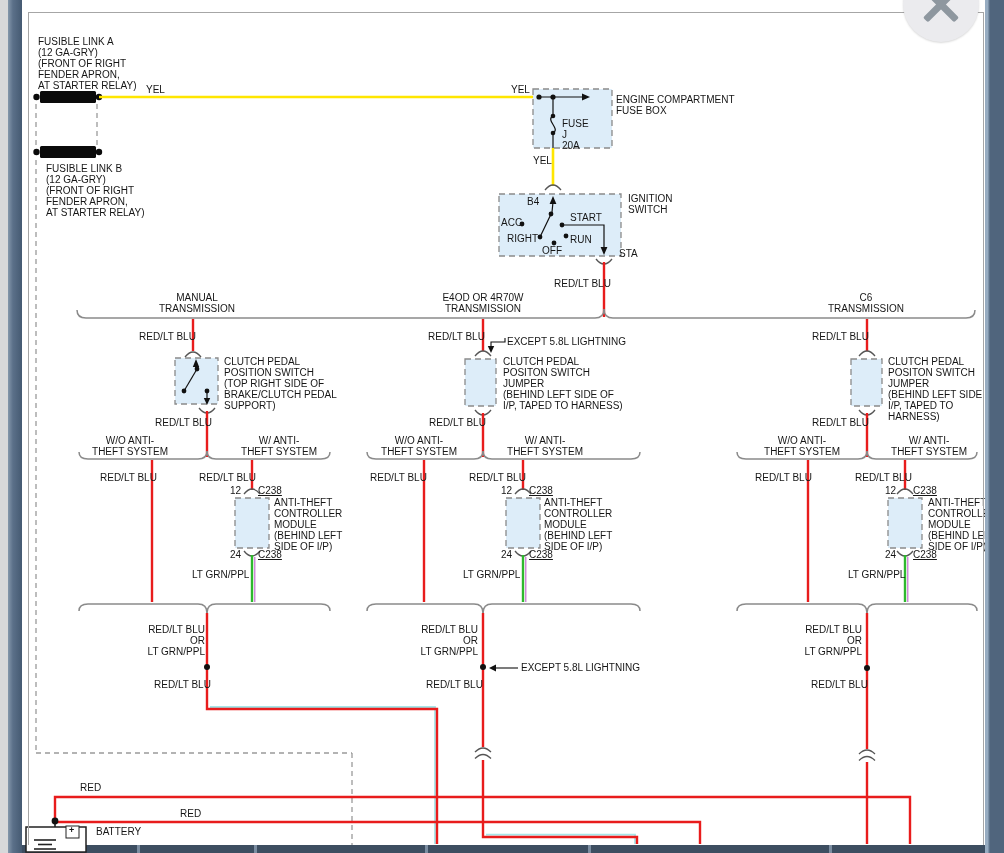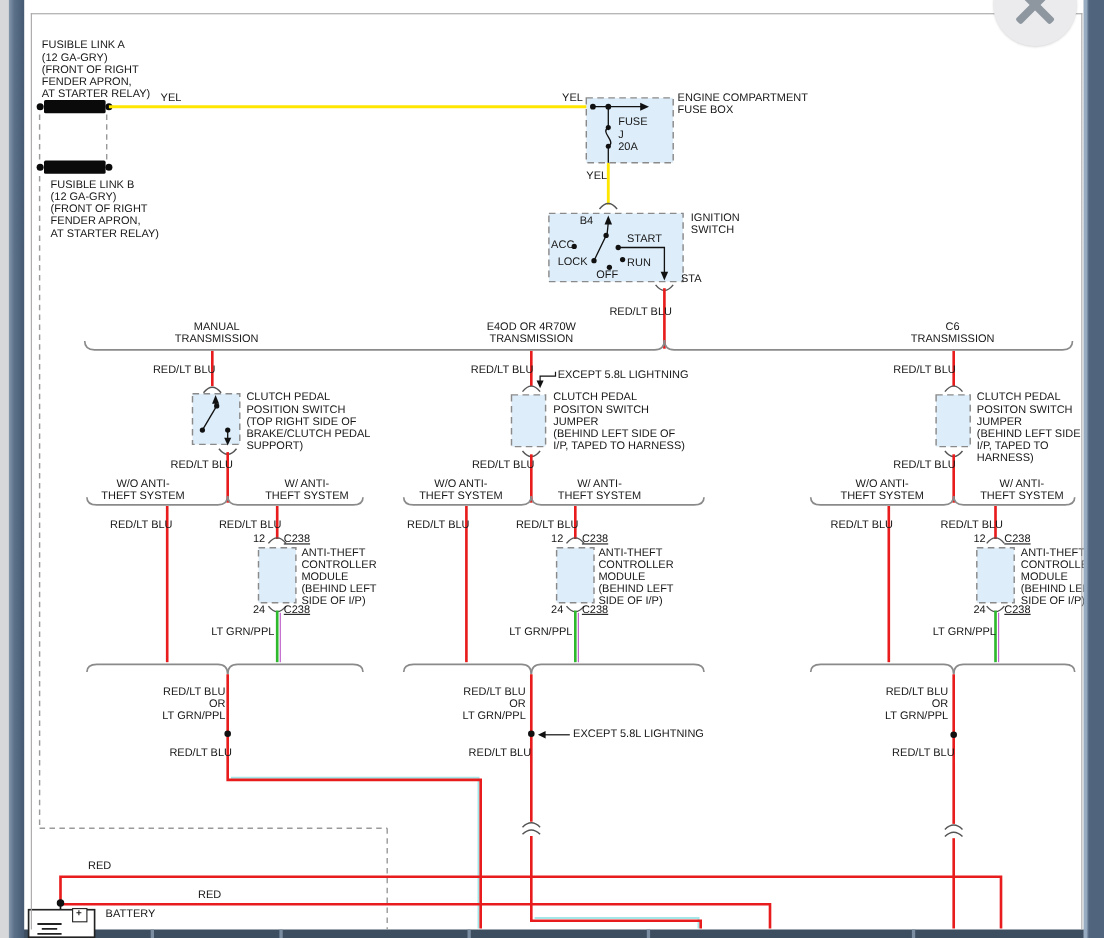--- a/index.html
+++ b/index.html
@@ -205,30 +205,30 @@
 FENDER APRON,
 AT STARTER RELAY)</div>
   <div class="lbl" style="left:46px;top:163px">FUSIBLE LINK B
 (12 GA-GRY)
 (FRONT OF RIGHT
 FENDER APRON,
 AT STARTER RELAY)</div>
   <div class="lbl" style="left:146px;top:84px">YEL</div>
   <div class="lbl" style="left:511px;top:84px">YEL</div>
   <div class="lbl" style="left:533px;top:155px">YEL</div>
-  <div class="lbl" style="left:616px;top:84px">ENGINE COMPARTMENT
+  <div class="lbl" style="left:616px;top:94px">ENGINE COMPARTMENT
 FUSE BOX</div>
-  <div class="lbl" style="left:562px;top:106px">FUSE
+  <div class="lbl" style="left:562px;top:118px">FUSE
 J
 20A</div>
   <div class="lbl" style="left:628px;top:193px">IGNITION
 SWITCH</div>
   <div class="lbl" style="left:527px;top:196px">B4</div>
   <div class="lbl" style="left:501px;top:217px">ACC</div>
-  <div class="lbl" style="left:507px;top:233px">LOCK</div>
+  <div class="lbl" style="left:507px;top:233px">RIGHT</div>
   <div class="lbl" style="left:542px;top:245px">OFF</div>
   <div class="lbl" style="left:570px;top:234px">RUN</div>
   <div class="lbl" style="left:570px;top:212px">START</div>
   <div class="lbl" style="left:619px;top:248px">STA</div>
   <div class="lbl" style="left:554px;top:278px">RED/LT BLU</div>
 
   <div class="lbl c" style="left:147px;top:292px;width:100px">MANUAL
 TRANSMISSION</div>
   <div class="lbl c" style="left:427px;top:292px;width:112px">E4OD OR 4R70W
 TRANSMISSION</div>

